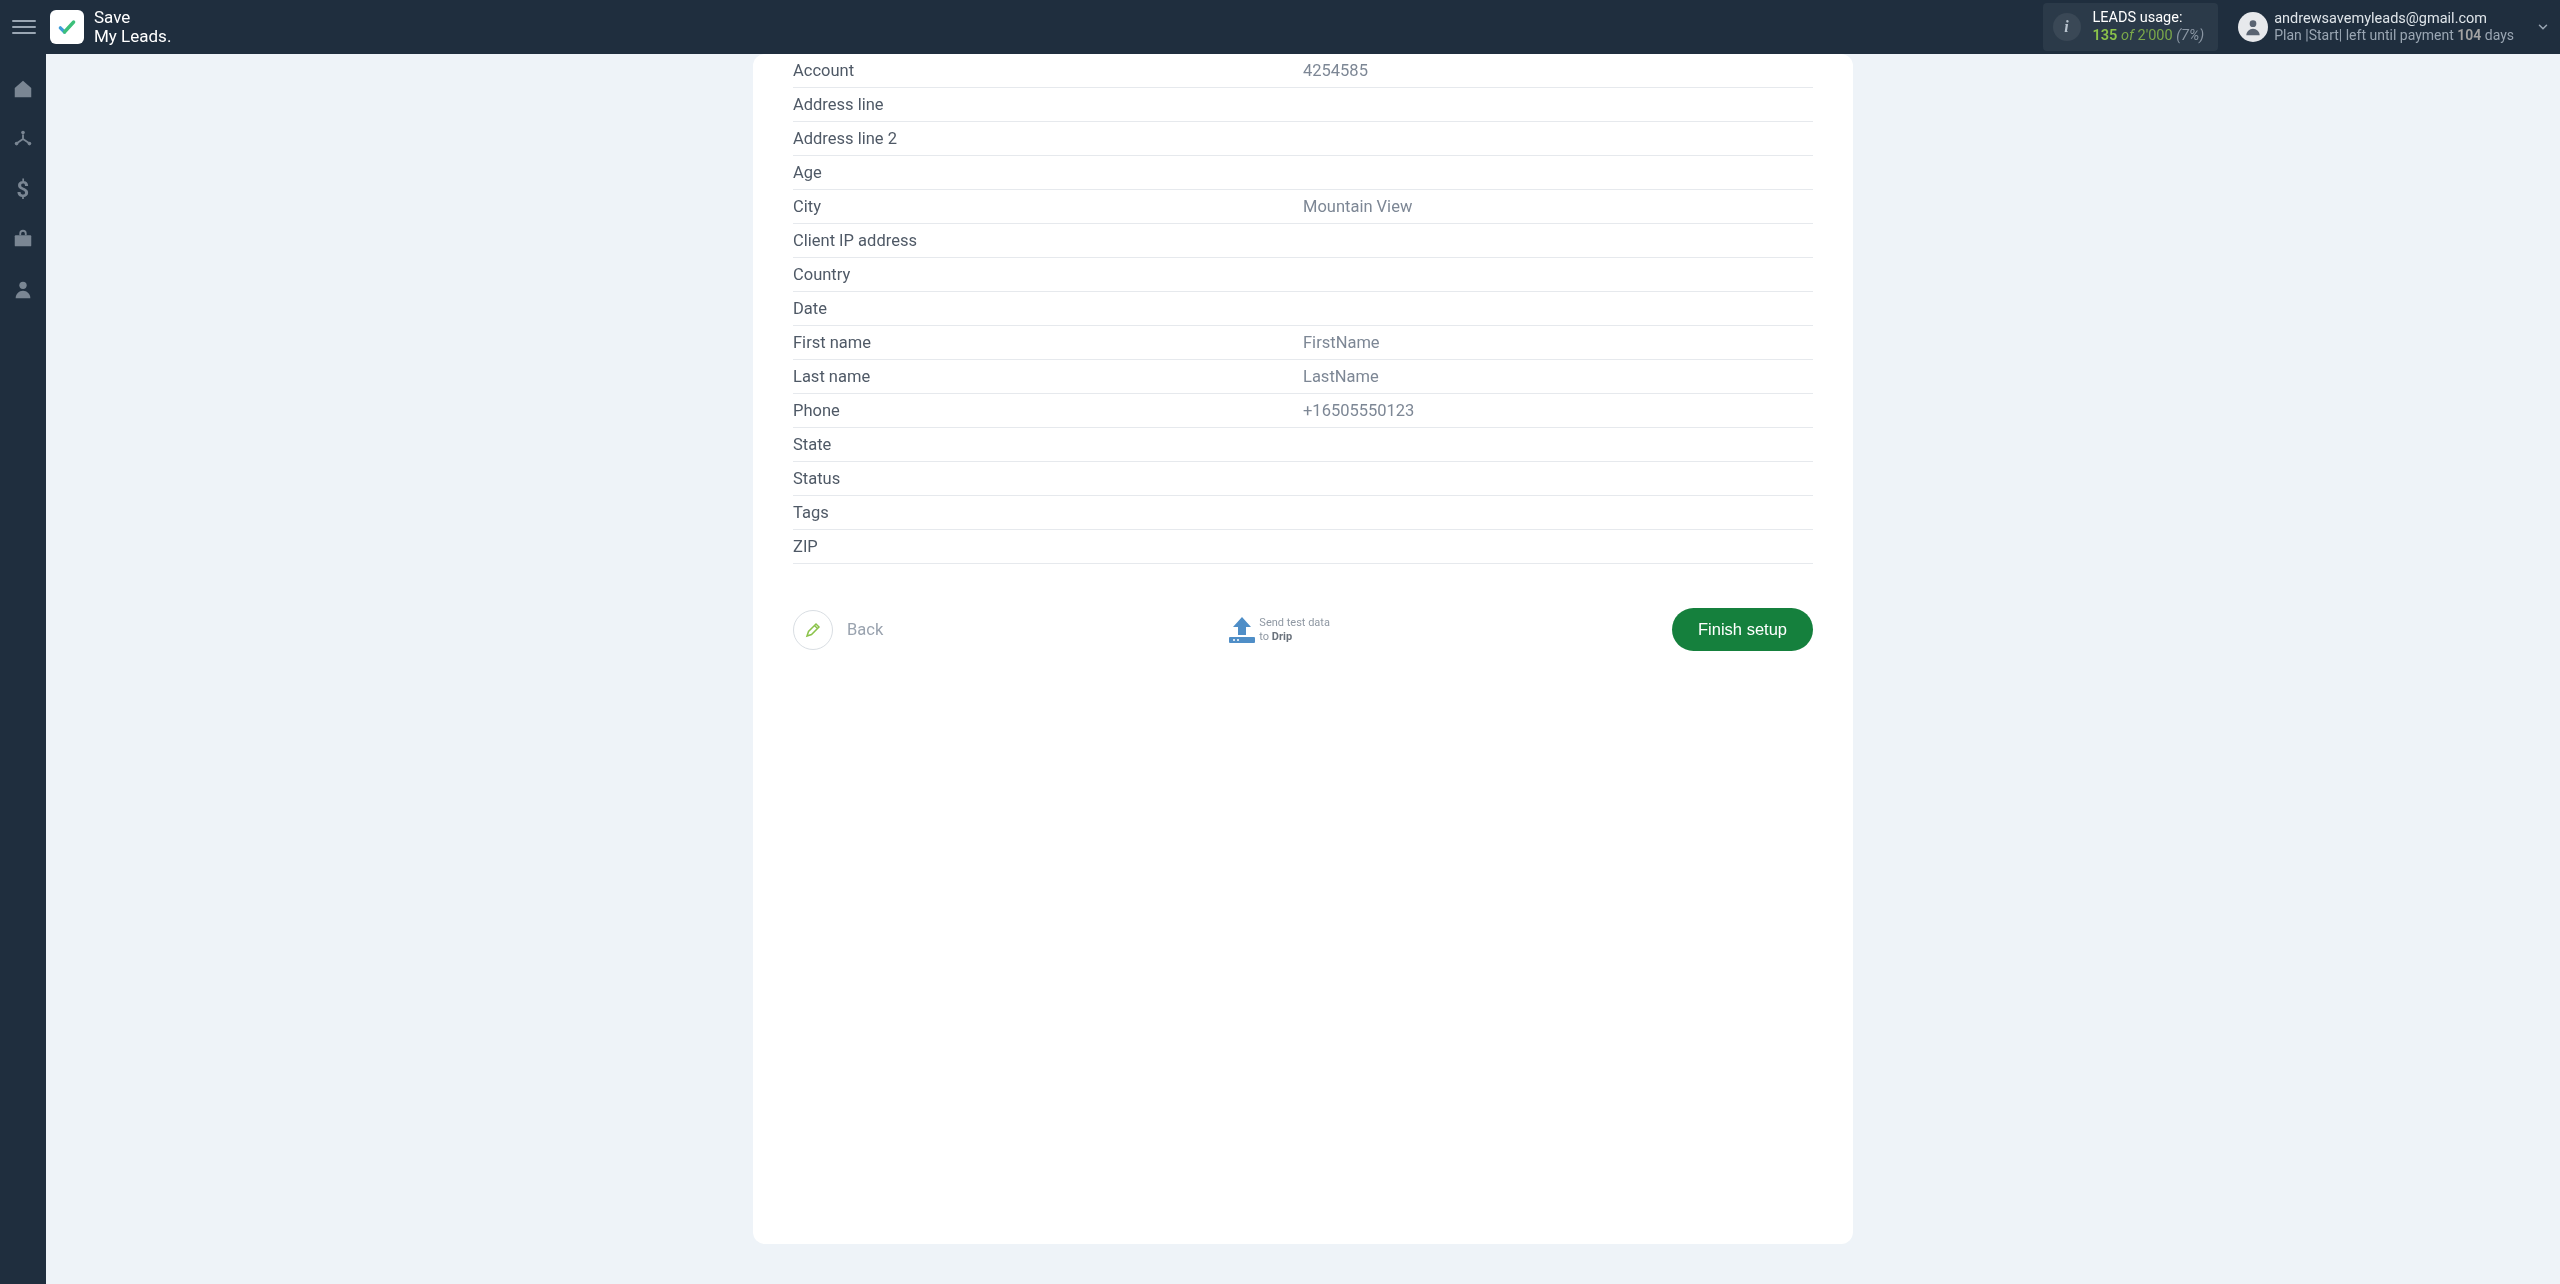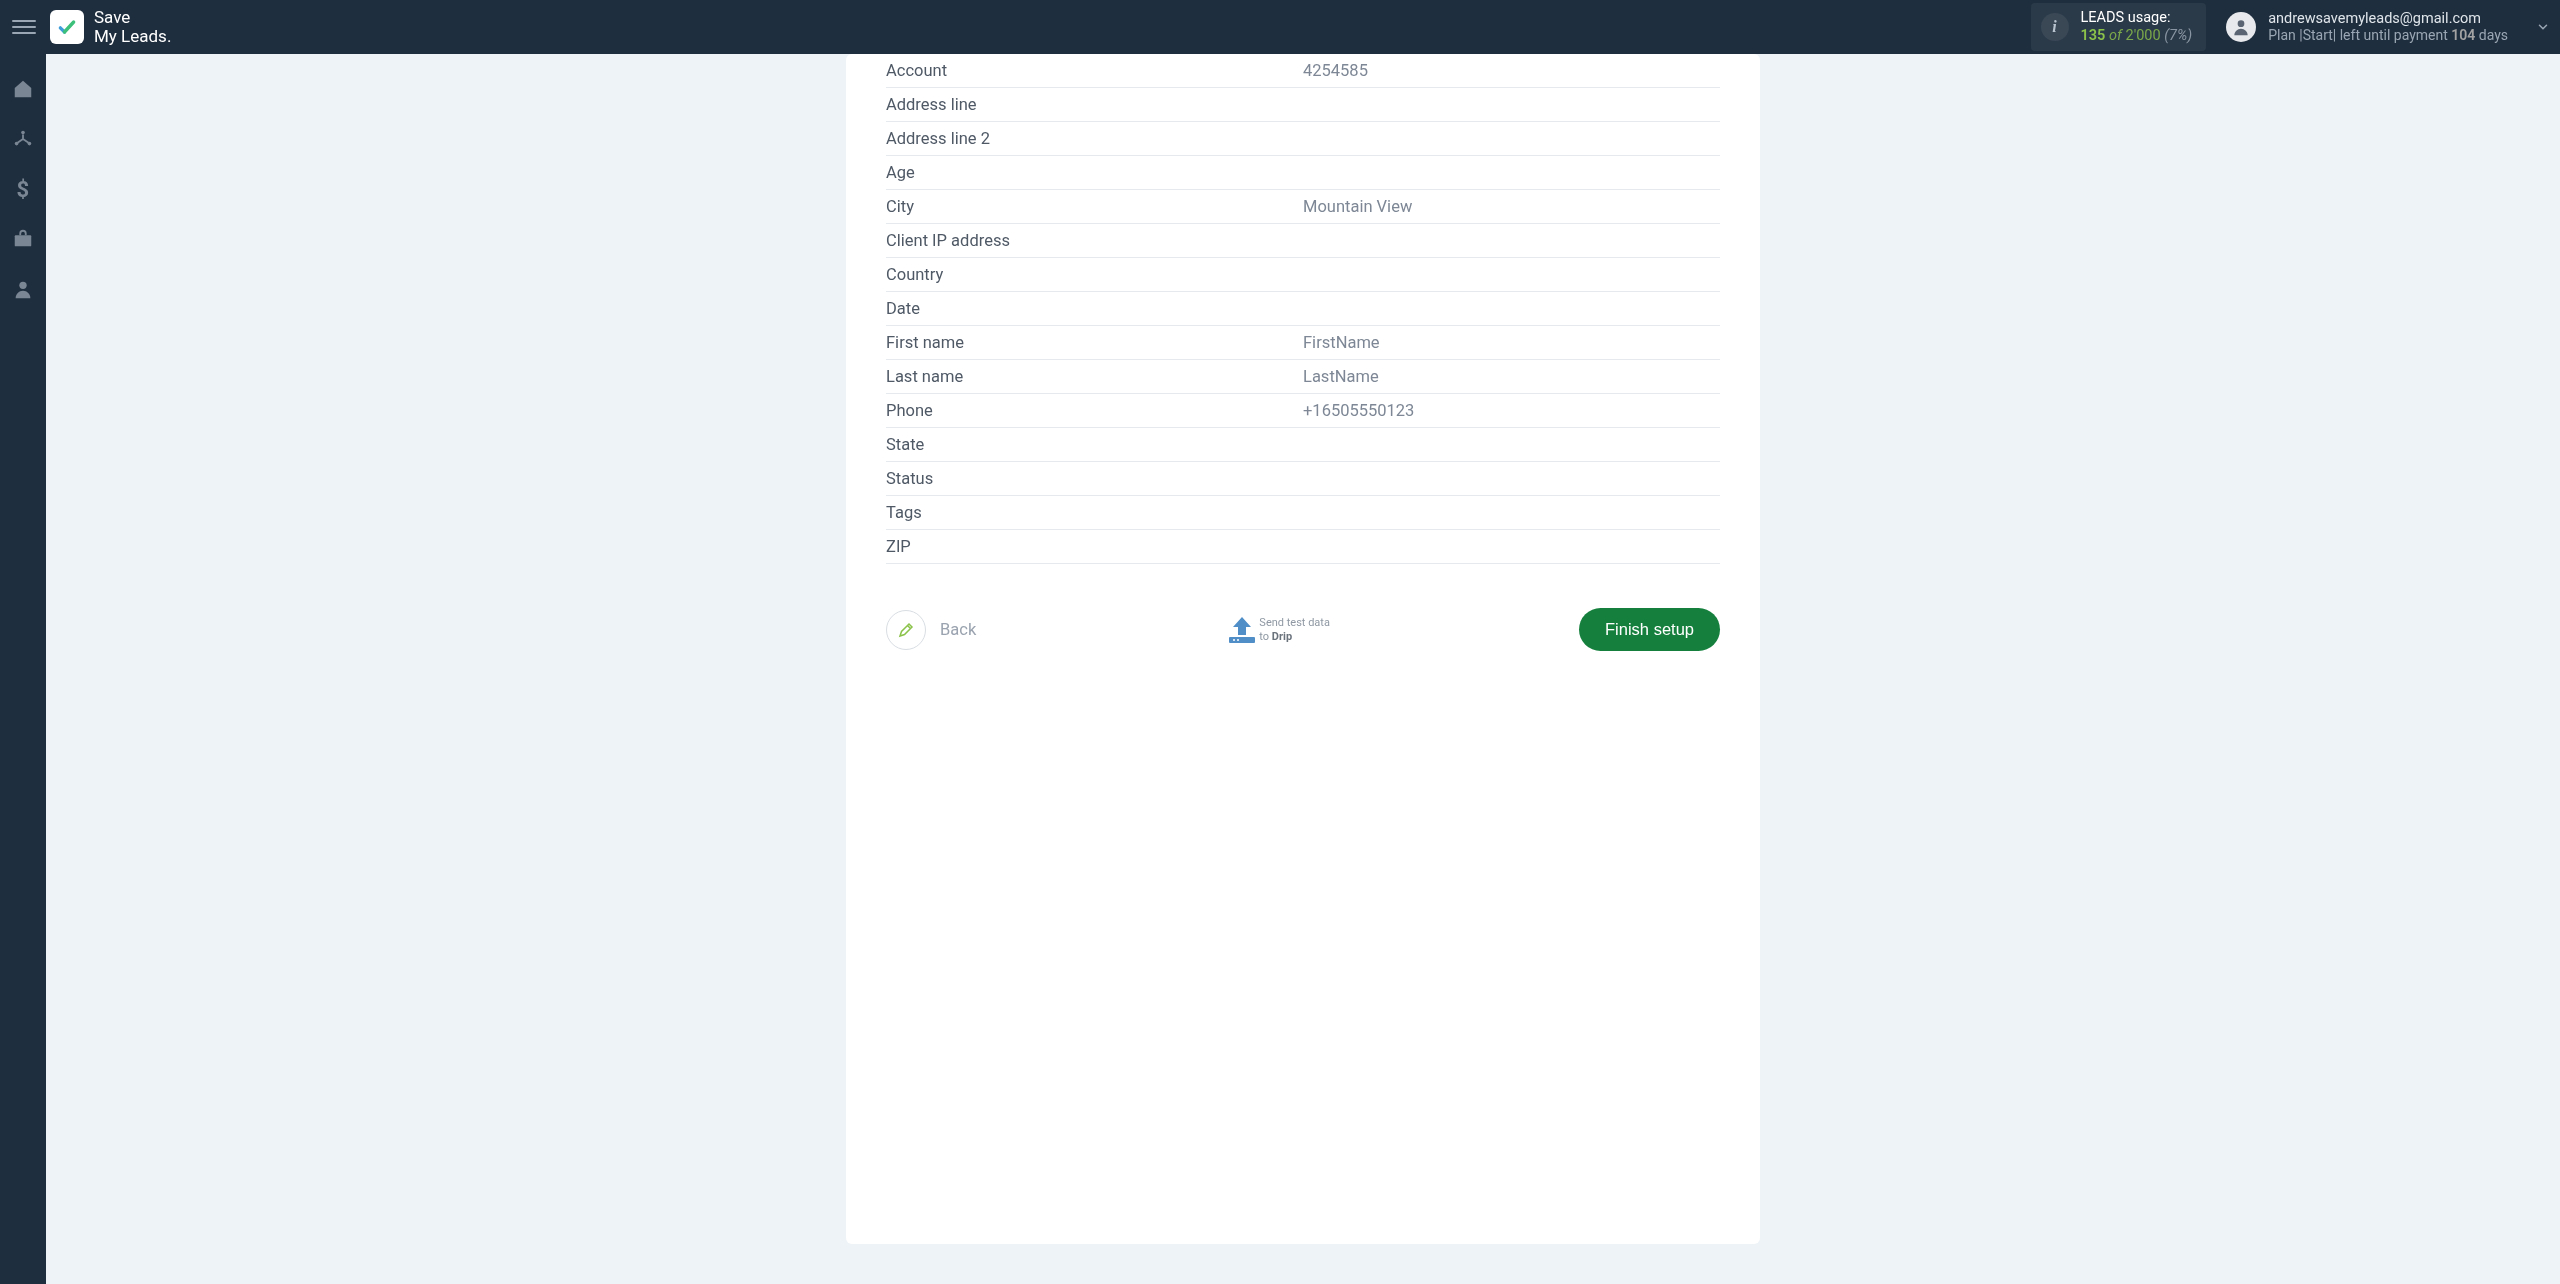--- a/index.html
+++ b/index.html
@@ -70,21 +70,21 @@
       font-family: Georgia, serif;
       font-style: italic;
       font-weight: 700;
     }
     .usage-text { font-size: 14.5px; line-height: 1.25; }
     .usage-line2 .used { color: #8bc34a; font-weight: 600; }
     .usage-line2 .of { color: #7ba84a; font-style: italic; margin-top: 14px; }
     .usage-line2 .total { color: #7ba84a; }
     .usage-line2 .pct { color: #8a96a3; font-style: italic; }
     .account-blk {
-      display: flex; align-items: center; gap: 12px;
+      display: flex; align-items: center; gap: 6px;
       cursor: pointer;
     }
     .avatar {
       width: 30px; height: 30px;
       background: #e7e9ec;
       border-radius: 50%;
       display: flex; align-items: center; justify-content: center;
     }
     .avatar svg { fill: #5a6472; }
     .acct-text { font-size: 14.5px; line-height: 1.2; color: #dfe5ea; }
@@ -117,24 +117,24 @@
     }
     .sb-item svg { fill: #7a8693; }
     
     .stage {
       position: fixed;
       top: 54px; left: 46px; right: 0; bottom: 0;
       overflow: auto;
       display: flex; justify-content: center;
     }
     .panel {
-      width: 914px;
+      width: 1100px;
       max-width: calc(100% - 60px);
       background: #fff;
-      border-radius: 6px;
+      border-radius: 12px;
       margin-bottom: 40px;
       padding: 0 40px 40px 40px;
     }
     .row {
       display: flex;
       border-bottom: 1px solid #e6e9ed;
       padding: 7px 0;
       font-size: 16.5px;
     }
     .row .label {

